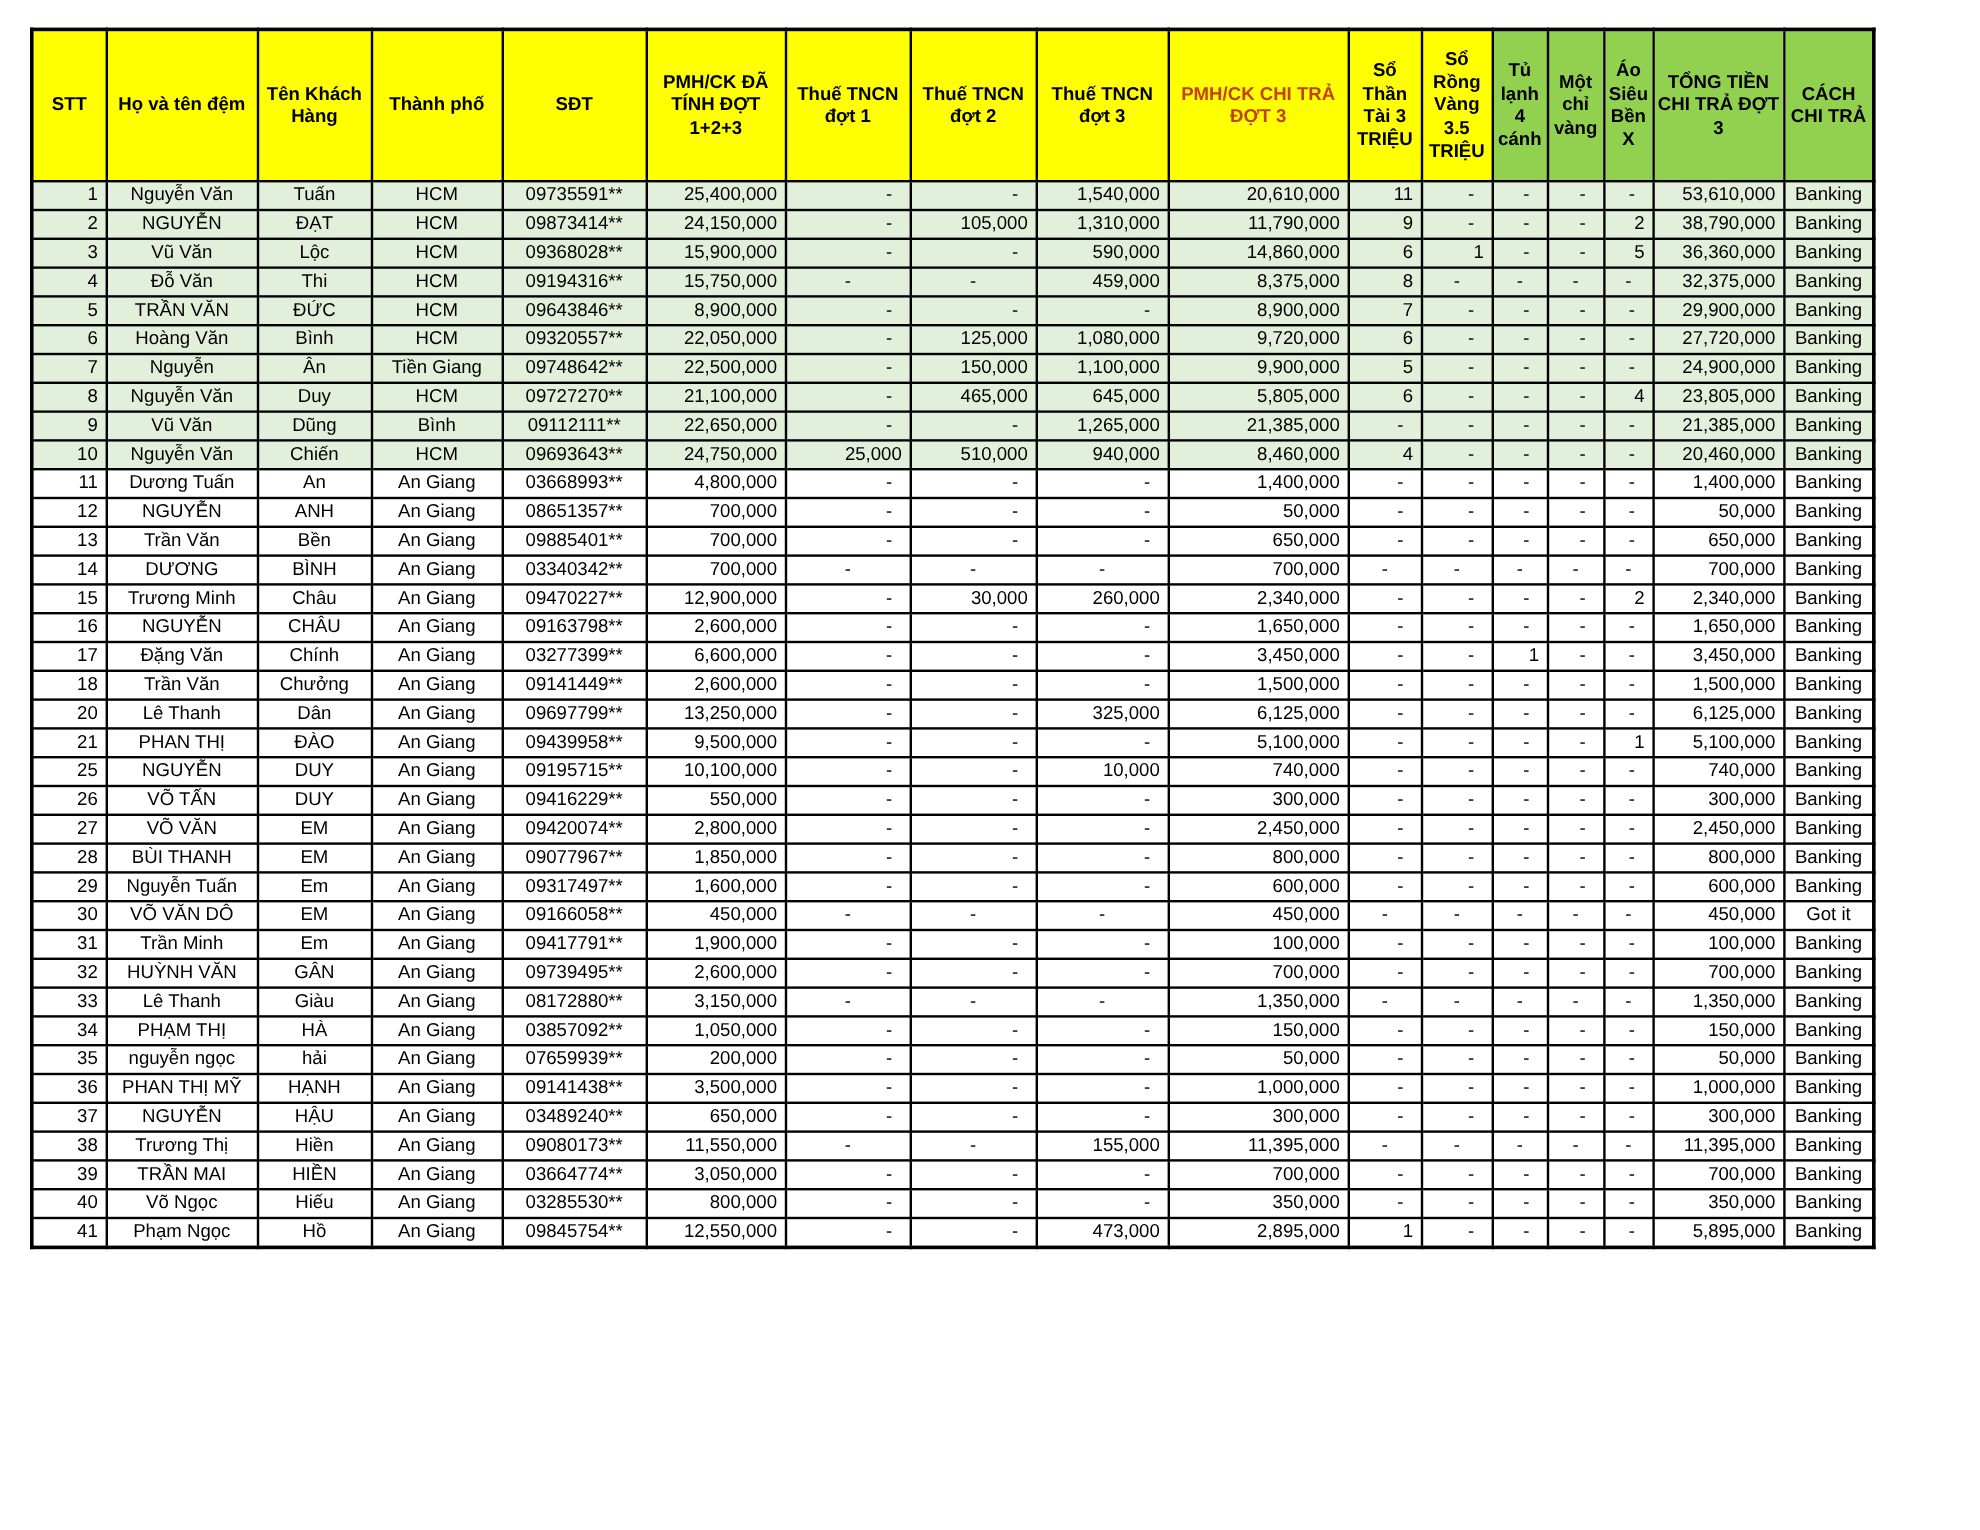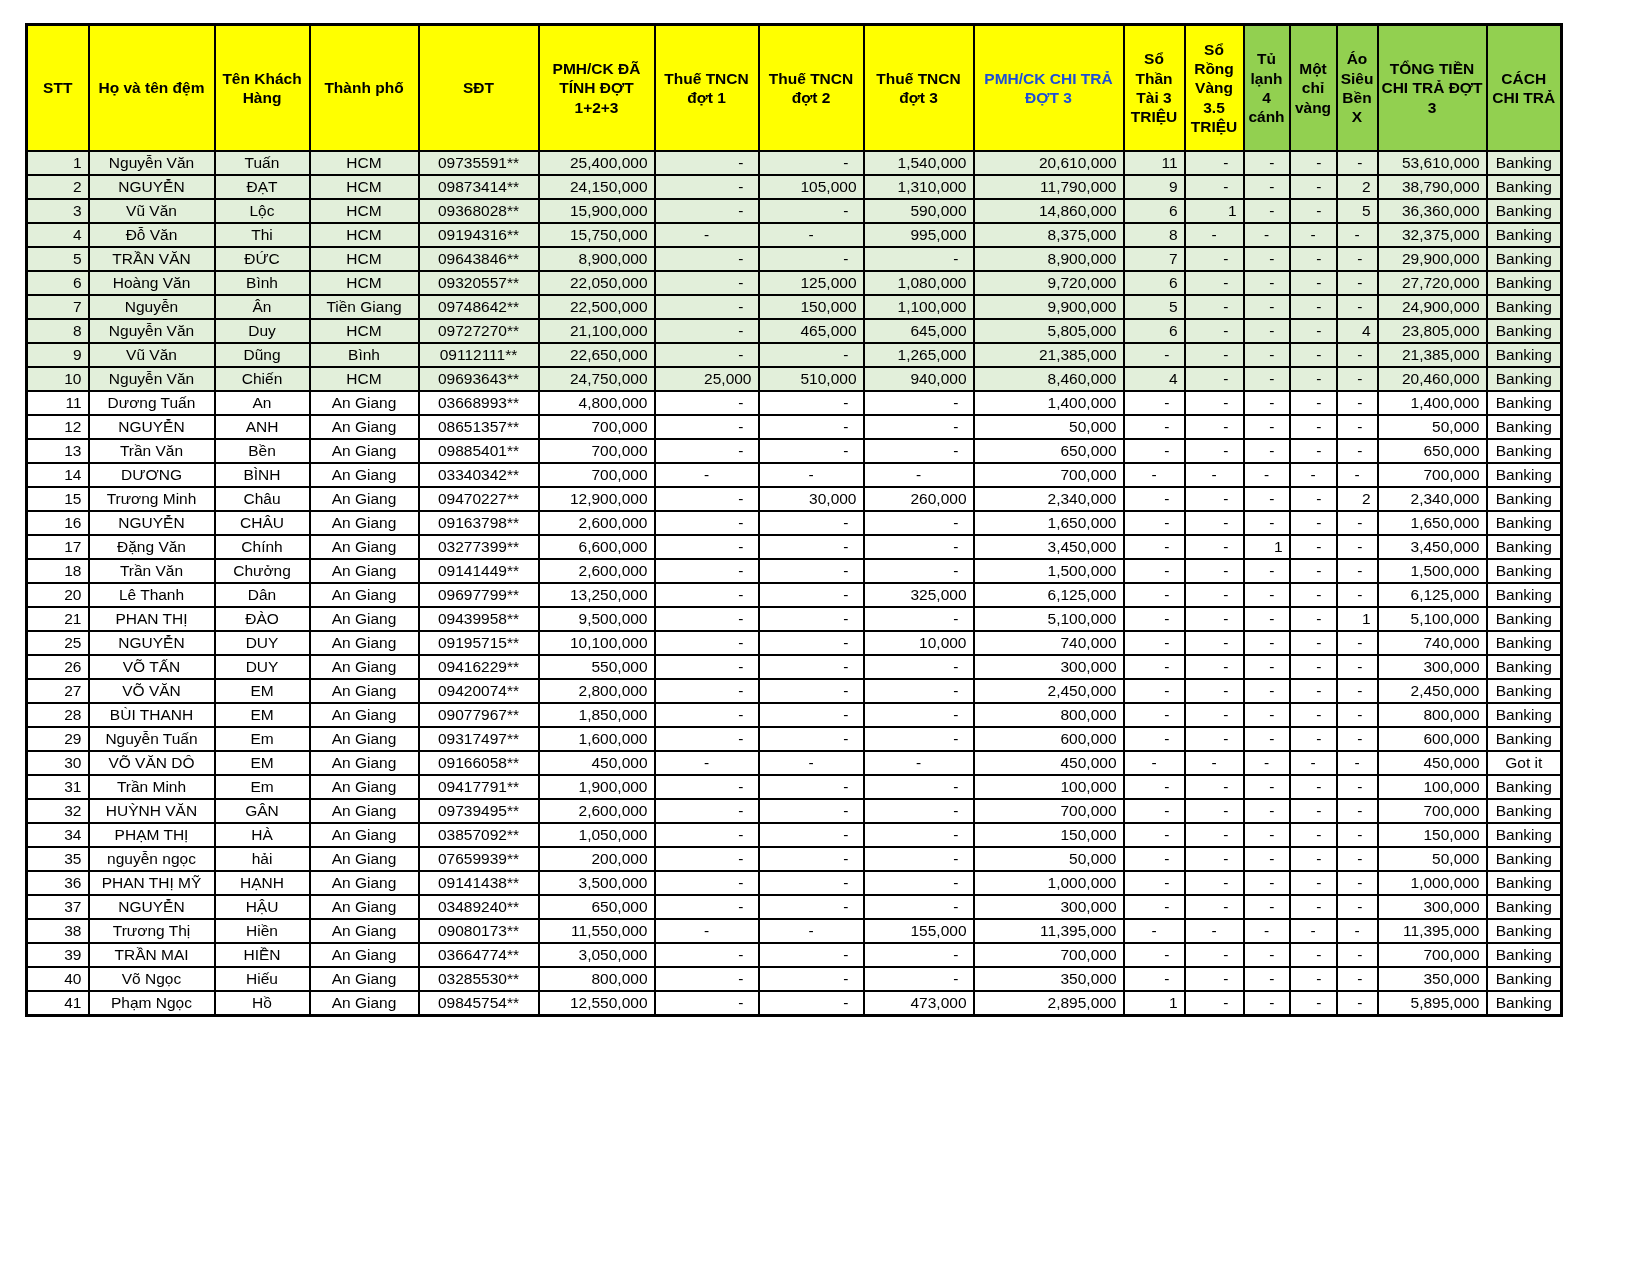--- a/index.html
+++ b/index.html
@@ -12,21 +12,21 @@
   table { border-collapse:collapse; table-layout:fixed; }
   th, td { border:2px solid #000000; overflow:hidden; }
   table { border:3px solid #000000; }
   thead th {
     height:124px; font-weight:bold; font-size:15.5px; color:#000000;
     text-align:center; vertical-align:middle; line-height:1.25;
     padding:0 2px; white-space:normal; word-wrap:break-word;
   }
   th.h-yellow { background:#FFFF00; }
   th.h-green  { background:#92D050; }
-  th.h-red    { color:#1d4ed8; }
+  th.h-red    { color:#c2410c; }
   tbody td {
     height:22px; font-size:15.5px; color:#000000;
     vertical-align:middle; white-space:nowrap; padding:0 2px;
     background:#ffffff;
   }
   tr.hl td { background:#E2EFDA; }
   td.r { text-align:right; padding-right:6px; }
   td.c { text-align:center; }
   td.dash  { text-align:right; padding-right:14px; }
   td.dashc { text-align:center; padding-right:2px; }
@@ -136,21 +136,21 @@
         </tr>
         <tr class="hl">
           <td class="r">4</td>
           <td class="c">Đỗ Văn</td>
           <td class="c">Thi</td>
           <td class="c">HCM</td>
           <td class="c">09194316**</td>
           <td class="r">15,750,000</td>
           <td class="dashc">-</td>
           <td class="dashc">-</td>
-          <td class="r">995,000</td>
+          <td class="r">459,000</td>
           <td class="r">8,375,000</td>
           <td class="r">8</td>
           <td class="dashc">-</td>
           <td class="dashc">-</td>
           <td class="dashc">-</td>
           <td class="dashc">-</td>
           <td class="r">32,375,000</td>
           <td class="c">Banking</td>
         </tr>
         <tr class="hl">
@@ -603,20 +603,39 @@
           <td class="r">700,000</td>
           <td class="dash">-</td>
           <td class="dash">-</td>
           <td class="dash">-</td>
           <td class="dash">-</td>
           <td class="dash">-</td>
           <td class="r">700,000</td>
           <td class="c">Banking</td>
         </tr>
         <tr>
+          <td class="r">33</td>
+          <td class="c">Lê Thanh</td>
+          <td class="c">Giàu</td>
+          <td class="c">An Giang</td>
+          <td class="c">08172880**</td>
+          <td class="r">3,150,000</td>
+          <td class="dashc">-</td>
+          <td class="dashc">-</td>
+          <td class="dashc">-</td>
+          <td class="r">1,350,000</td>
+          <td class="dashc">-</td>
+          <td class="dashc">-</td>
+          <td class="dashc">-</td>
+          <td class="dashc">-</td>
+          <td class="dashc">-</td>
+          <td class="r">1,350,000</td>
+          <td class="c">Banking</td>
+        </tr>
+        <tr>
           <td class="r">34</td>
           <td class="c">PHẠM THỊ</td>
           <td class="c">HÀ</td>
           <td class="c">An Giang</td>
           <td class="c">03857092**</td>
           <td class="r">1,050,000</td>
           <td class="dash">-</td>
           <td class="dash">-</td>
           <td class="dash">-</td>
           <td class="r">150,000</td>

